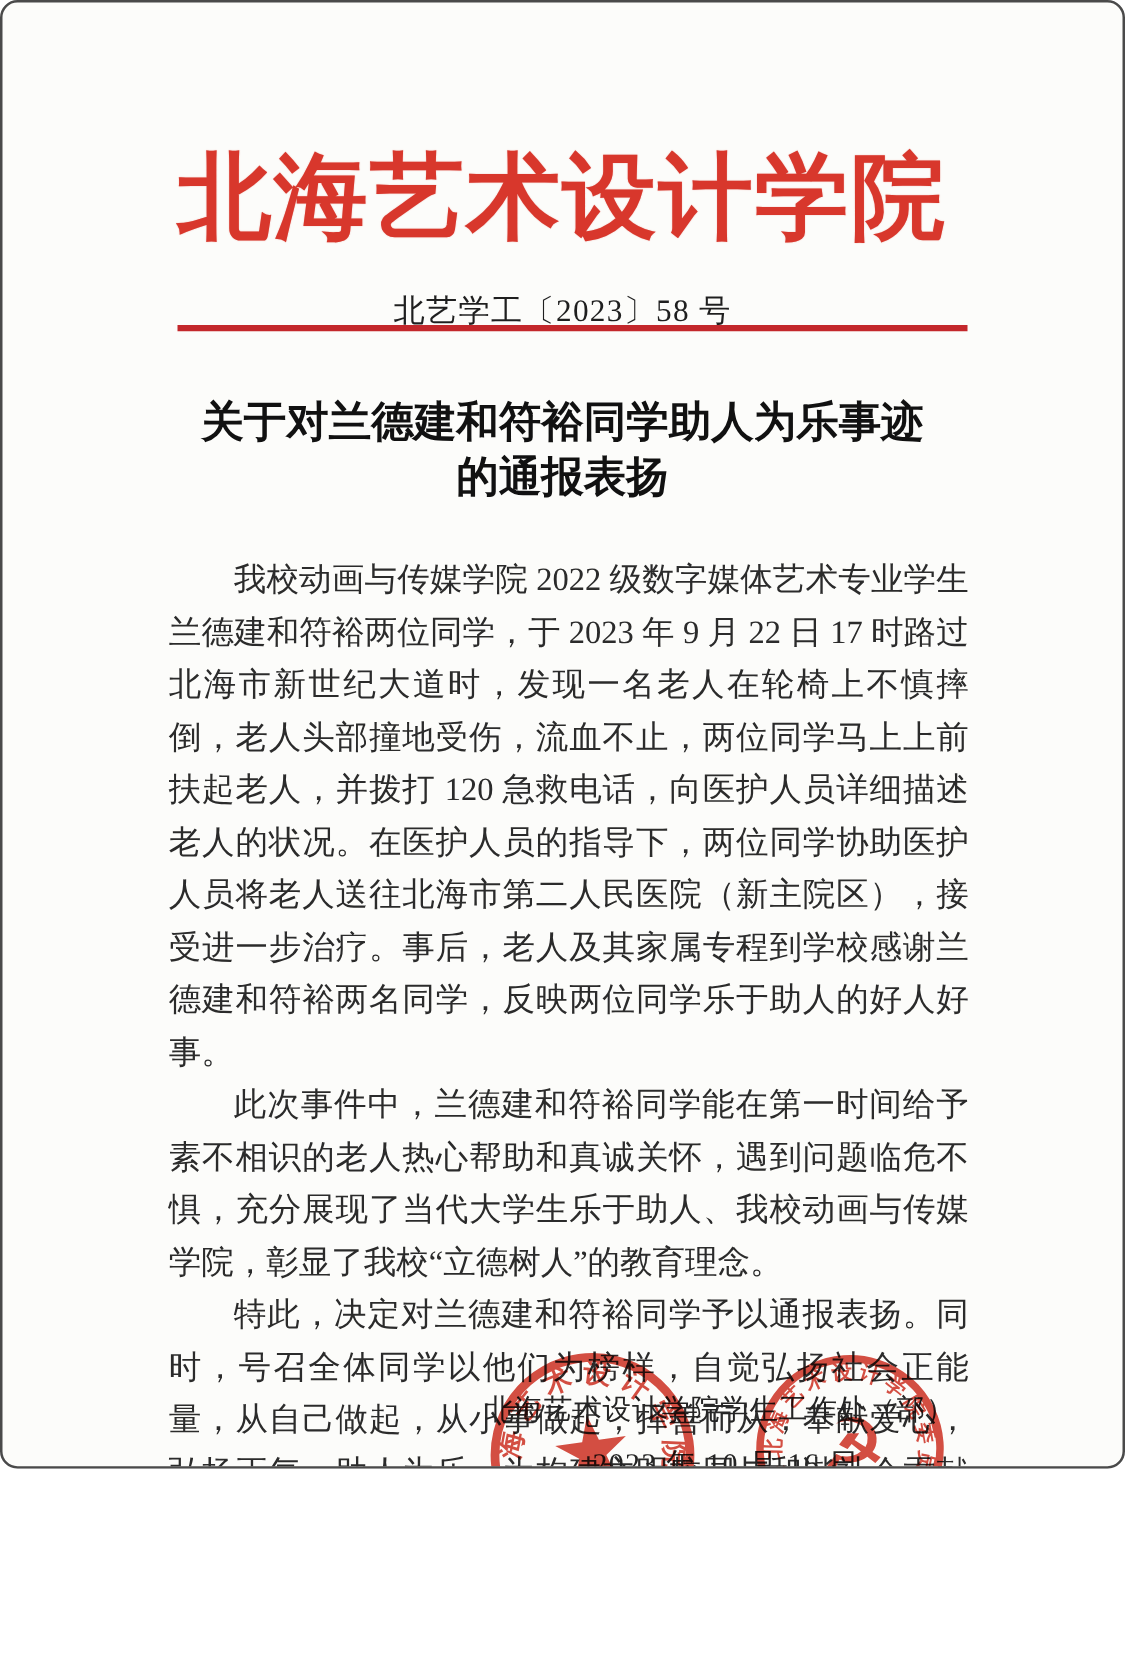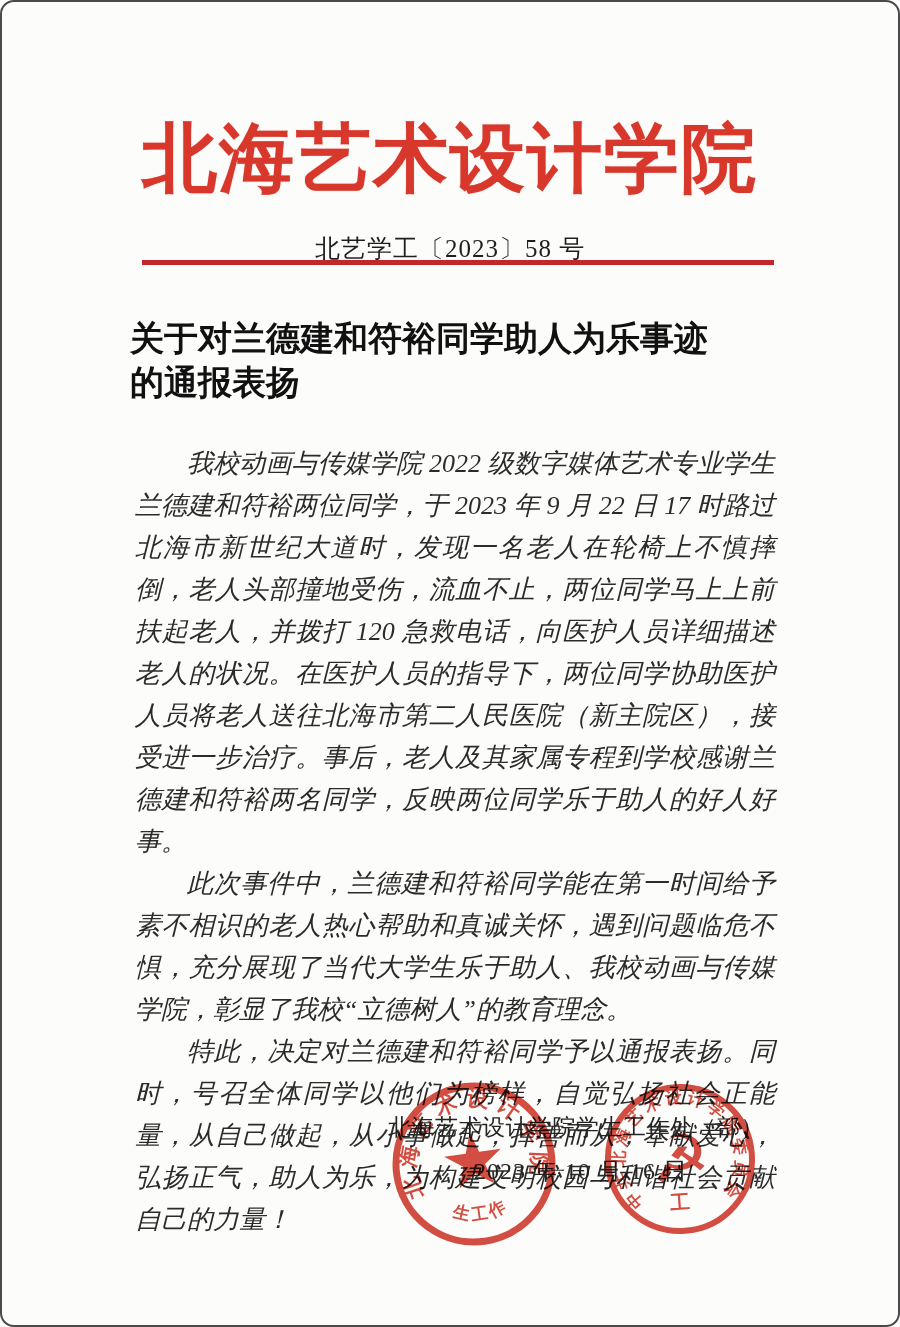--- a/index.html
+++ b/index.html
@@ -1,18 +1,18 @@
 <!DOCTYPE html>
 <html><head>
 <meta charset="utf-8">
 <style>
   html,body { margin:0; padding:0; background:#ffffff; }
   .page {
     position:relative;
-    width:900px; height:1327px;
+    width:900px; height:1175px;
     box-sizing:border-box;
     background:#fcfcfa;
     border:2px solid #4a4a4a;
     border-radius:14px;
     overflow:hidden;
     font-family:"Liberation Serif","DejaVu Serif",serif;
     color:#2b2b2b;
   }
   .letterhead {
     margin:112px 0 0 0;
@@ -33,35 +33,35 @@
   }
   .red-rule {
     position:absolute;
     left:140px; top:258px;
     width:632px; height:5px;
     background:#c3272b;
   }
   .doc-title {
     margin:52px auto 0 auto;
     width:640px;
-    text-align:left;
+    text-align:center;
     font-size:34px;
     font-weight:800;
     line-height:44px;
     color:#111111;
   }
   .body-text {
     margin:38px 0 0 133px;
     width:640px;
     font-size:26px;
     line-height:42px;
     text-align:justify;
     color:#2b2b2b;
   }
-  .body-text p { margin:0; text-indent:2em;font-style:italic; }
+  .body-text p { margin:0; text-indent:2em; }
   .signature-org {
     position:absolute;
     top:1110px; left:386px;
     font-size:23px;
     letter-spacing:0.5px;
     white-space:nowrap;
     color:#242424;
   }
   .signature-date {
     position:absolute;

